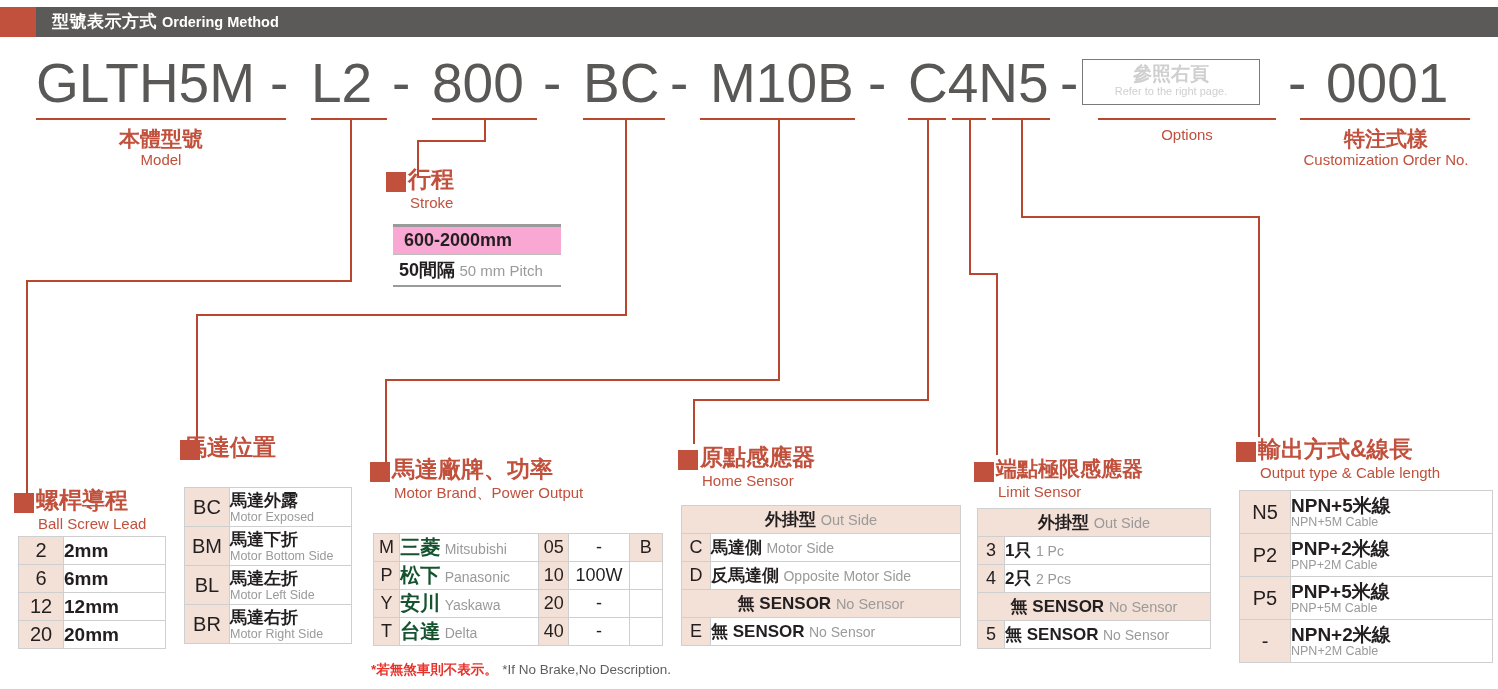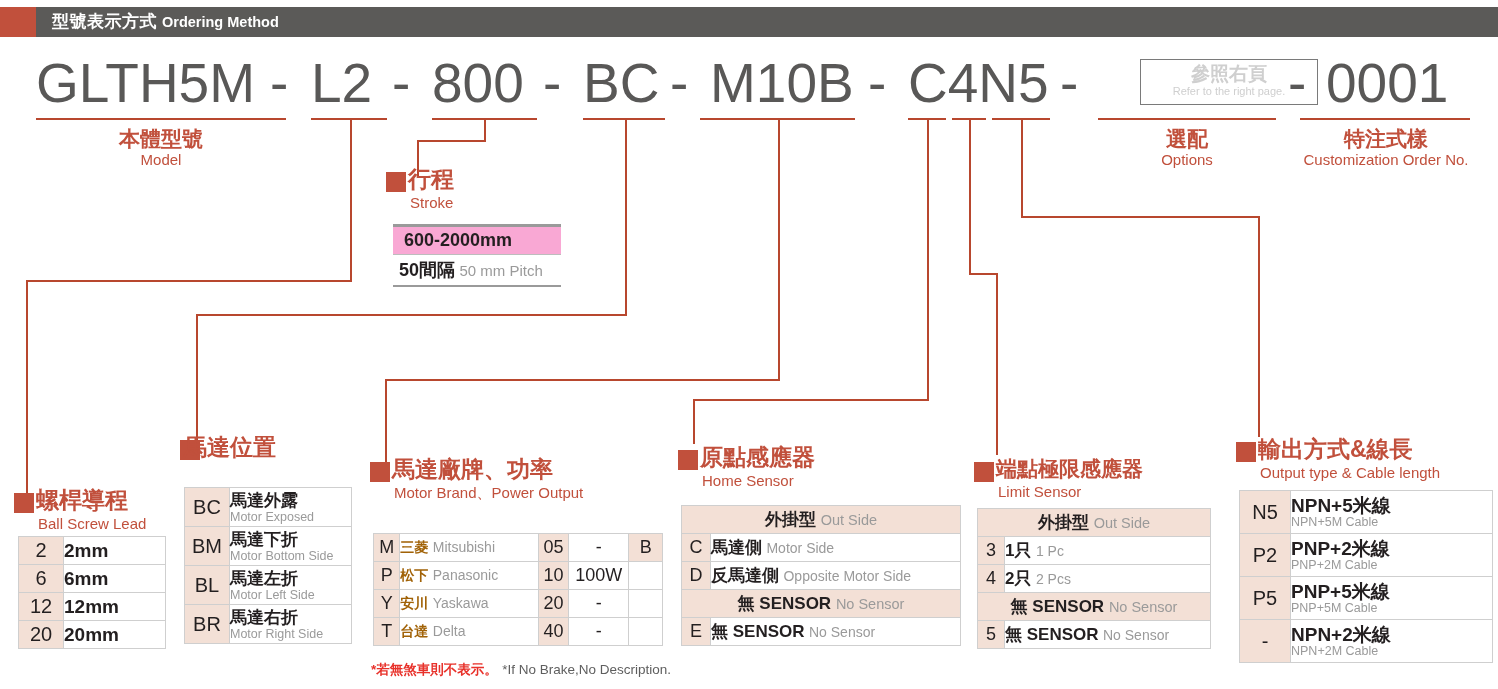--- a/index.html
+++ b/index.html
@@ -49,21 +49,21 @@
 
   
   table.t{position:absolute;border-collapse:collapse;background:#fff;}
   table.t td{border:1px solid #cfcfcf;padding:0;vertical-align:middle;}
   .beige{background:#f3e0d6;}
   .code{text-align:center;font-size:20px;color:#231f20;padding:0 6px;}
   .code.sm{font-size:18px;}
   .desc{padding:1px 6px;white-space:nowrap;}
   .d-cn{font-size:17px;font-weight:bold;color:#231f20;}
   .d-en{font-size:14px;color:#9a9a9a;}
-  .d-cn2{font-size:14px;font-weight:bold;color:#a16207;}
+  .d-cn2{font-size:20px;font-weight:bold;color:#14532d;}
   .stacked .d-cn{display:block;font-size:17px;line-height:19px;}
   .stacked .d-en{display:block;font-size:12.5px;line-height:14px;}
   .hdrow{text-align:center;font-size:17px;font-weight:bold;color:#231f20;padding:2px 4px;}
   .hdrow .en{font-size:14.5px;font-weight:normal;color:#9a9a9a;}
 
   .note{position:absolute;white-space:nowrap;}
   .note .cn{font-size:13.5px;font-weight:bold;color:#e8312a;}
   .note .en{font-size:13.5px;color:#5e5e5e;}
 
   
@@ -93,21 +93,21 @@
   <div class="pn sep" style="left:392px;">-</div>
   <div class="pn" style="left:432px;">800</div>
   <div class="pn sep" style="left:543px;">-</div>
   <div class="pn" style="left:583px;">BC</div>
   <div class="pn sep" style="left:670px;">-</div>
   <div class="pn" style="left:710px;">M10B</div>
   <div class="pn sep" style="left:868px;">-</div>
   <div class="pn" style="left:908px;">C4N5</div>
   <div class="pn sep" style="left:1060px;">-</div>
 
-  <div class="pn opt-box" style="left:1140px;width:178px;text-align:center;">
+  <div class="pn opt-box" style="left:1082px;width:178px;text-align:center;">
     <div class="opt-cn">參照右頁</div>
     <div class="opt-en">Refer to the right page.</div>
   </div>
 
   <div class="pn sep" style="left:1288px;">-</div>
   <div class="pn" style="left:1326px;">0001</div>
 
   <div class="ul" style="left:36px;  top:118px; width:250px;"></div>
   <div class="ul" style="left:311px; top:118px; width:76px;"></div>
   <div class="ul" style="left:432px; top:118px; width:105px;"></div>
@@ -118,21 +118,20 @@
   <div class="ul" style="left:992px; top:118px; width:58px;"></div>
   <div class="ul" style="left:1098px;top:118px; width:178px;"></div>
   <div class="ul" style="left:1300px;top:118px; width:170px;"></div>
 
   <div class="tl" style="left:36px; top:126px; width:250px;">
     <div class="tl-cn">本體型號</div>
     <div class="tl-en">Model</div>
   </div>
 
   <div class="tl" style="left:1098px; top:126px; width:178px;">
-    <div class="tl-cn">選配</div>
     <div class="tl-en">Options</div>
   </div>
 
   <div class="tl" style="left:1296px; top:126px; width:180px;">
     <div class="tl-cn">特注式樣</div>
     <div class="tl-en">Customization Order No.</div>
   </div>
 
   <div class="ln" style="left:484px; top:118px; width:2px;  height:24px;"></div>
   <div class="ln" style="left:417px; top:140px; width:69px; height:2px;"></div>

